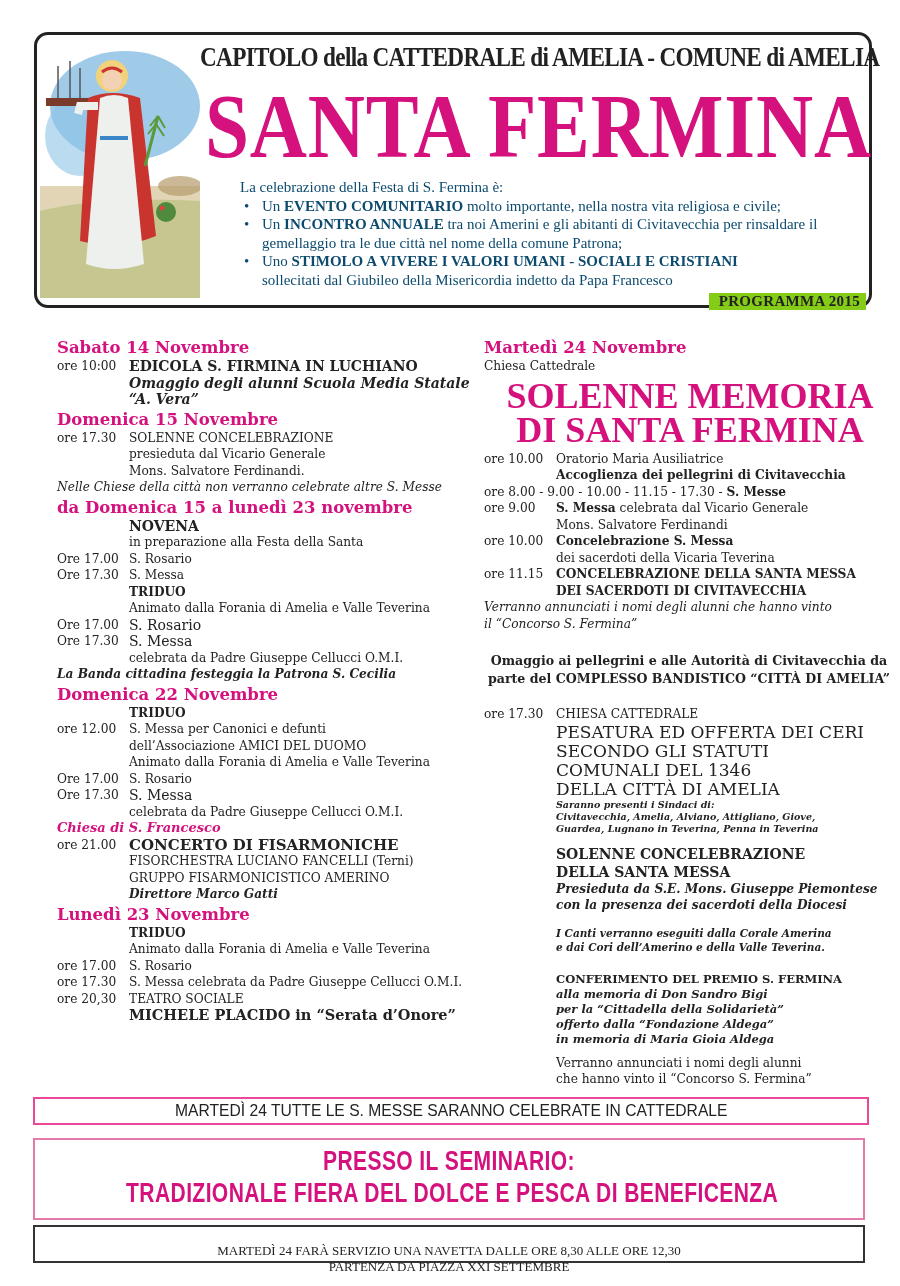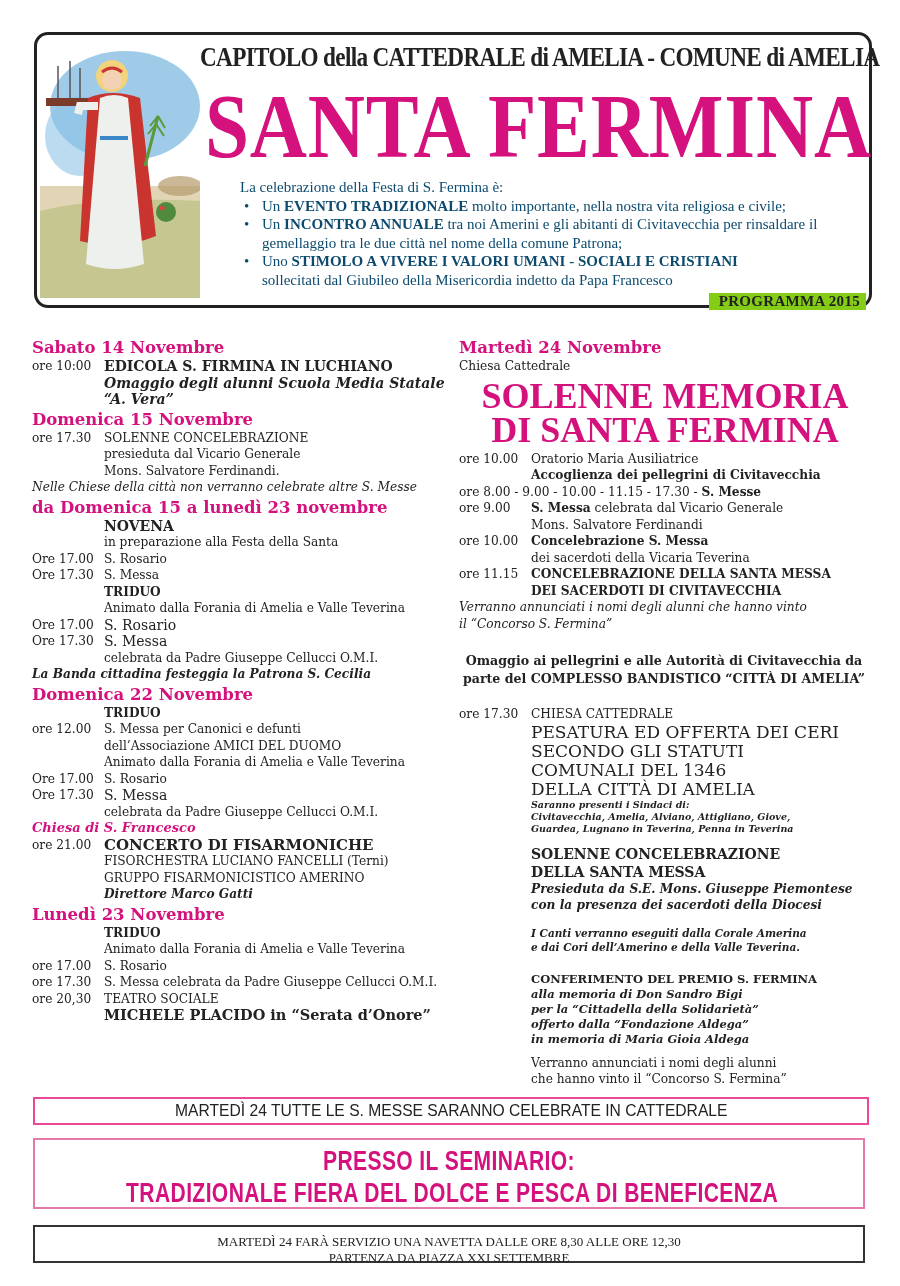--- a/index.html
+++ b/index.html
@@ -17,21 +17,21 @@
            font-size:92px; line-height:92px; color:#d4117c; transform:scaleX(0.86); transform-origin:left top;
            white-space:nowrap; letter-spacing:1px; }
   .intro { position:absolute; left:240px; top:178px; font-family:"Liberation Serif", serif; font-size:15px; line-height:18.5px; color:#0c4a6e; }
   .intro ul { margin:0; padding:0 0 0 0; list-style:none; }
   .intro li { position:relative; padding-left:22px; }
   .intro li::before { content:"•"; position:absolute; left:4px; top:0; }
   .programma { position:absolute; right:34px; top:293px; background:#84cc16; padding:0 6px 0 10px;
                font-family:"Liberation Serif", serif; font-weight:bold; font-size:15px; letter-spacing:0.3px; }
 
   
-  .col { position:absolute; top:336px; font-size:12.2px; line-height:16.5px; }
+  .col { position:absolute; top:336px; font-size:12.2px; line-height:16.5px;margin-left:25px; }
   .col-left { left:32px; width:415px; }
   .col-right { left:459px; width:410px; }
   .day { font-weight:bold; color:#d4117c; font-size:16.5px; line-height:21px; margin-top:1px; }
   .row { display:flex; }
   .time { width:72px; flex:none; }
   .desc { flex:1; }
   .b { font-weight:bold; }
   .i { font-style:italic; }
   .bi { font-weight:bold; font-style:italic; }
   .big { font-size:14px; }
@@ -42,26 +42,26 @@
              text-align:center; margin:4px 0 4px -4px; width:420px; }
   .omaggio { text-align:center; font-weight:bold; font-size:12.6px; line-height:18px; margin:20px 0 18px 0; }
   .pesatura { font-size:17px; line-height:19px; }
   .sindaci { font-style:italic; font-weight:bold; font-size:9.5px; line-height:12px; }
   .blk { padding-left:72px; }
 
   
   .banner1 { position:absolute; left:33px; top:1097px; width:832px; height:24px; border:2px solid #ec4899;
              text-align:center; font-family:Liberation Sans, sans-serif; font-size:17px; line-height:24px; }
   .banner1 span { display:inline-block; transform:scaleX(0.92); }
-  .banner2 { position:absolute; left:33px; top:1138px; width:832px; height:71px; border:2px solid #e37aa9;
+  .banner2 { position:absolute; left:33px; top:1138px; width:832px; height:82px; border:2px solid #e37aa9;
              text-align:center; font-family:"Liberation Sans", sans-serif; font-weight:bold; color:#d4117c;
              font-size:27px; line-height:32px; padding-top:5px; box-sizing:border-box; }
   .banner2 div { transform:scaleX(0.78); white-space:nowrap; letter-spacing:0.5px; }
   .banner3 { position:absolute; left:33px; top:1225px; width:832px; height:38px; border:2px solid #333;
-             text-align:center; font-family:"Liberation Serif", serif; font-size:13px; line-height:16px; padding-top:7px; box-sizing:border-box; }
+             text-align:center; font-family:"Liberation Serif", serif; font-size:13px; line-height:16px; padding-top:16px; box-sizing:border-box; }
 </style>
 </head>
 <body>
 
 <div class="header-frame"></div>
 
 <svg class="saint-img" viewBox="0 0 160 262">
   <ellipse cx="85" cy="70" rx="75" ry="55" fill="#7fb9e0" opacity="0.75"></ellipse>
   <ellipse cx="40" cy="100" rx="35" ry="40" fill="#8cc3e6" opacity="0.6"></ellipse>
   <rect x="0" y="150" width="160" height="112" fill="#c9b27a" opacity="0.55"></rect>
@@ -89,21 +89,21 @@
   <circle cx="126" cy="176" r="10" fill="#4f8a3d"></circle>
   <circle cx="122" cy="172" r="2.5" fill="#d44"></circle>
 </svg>
 
 <div class="capitolo">CAPITOLO della CATTEDRALE di AMELIA - COMUNE di AMELIA</div>
 <div class="title">SANTA FERMINA</div>
 
 <div class="intro">
   <div>La celebrazione della Festa di S. Fermina è:</div>
   <ul>
-    <li><span>Un </span><b>EVENTO TRADIZIONALE</b><span> molto importante, nella nostra vita religiosa e civile;</span></li>
+    <li><span>Un </span><b>EVENTO COMUNITARIO</b><span> molto importante, nella nostra vita religiosa e civile;</span></li>
     <li style="width:590px"><span>Un </span><b>INCONTRO ANNUALE</b><span> tra noi Amerini e gli abitanti di Civitavecchia per rinsaldare il gemellaggio tra le due città nel nome della comune Patrona;</span></li>
     <li><span>Uno </span><b>STIMOLO A VIVERE I VALORI UMANI - SOCIALI E CRISTIANI</b><br><span>sollecitati dal Giubileo della Misericordia indetto da Papa Francesco</span></li>
   </ul>
 </div>
 <div class="programma">PROGRAMMA 2015</div>
 
 <div class="col col-left">
   <div class="day">Sabato 14 Novembre</div>
   <div class="row">
     <div class="time">ore 10:00</div>

